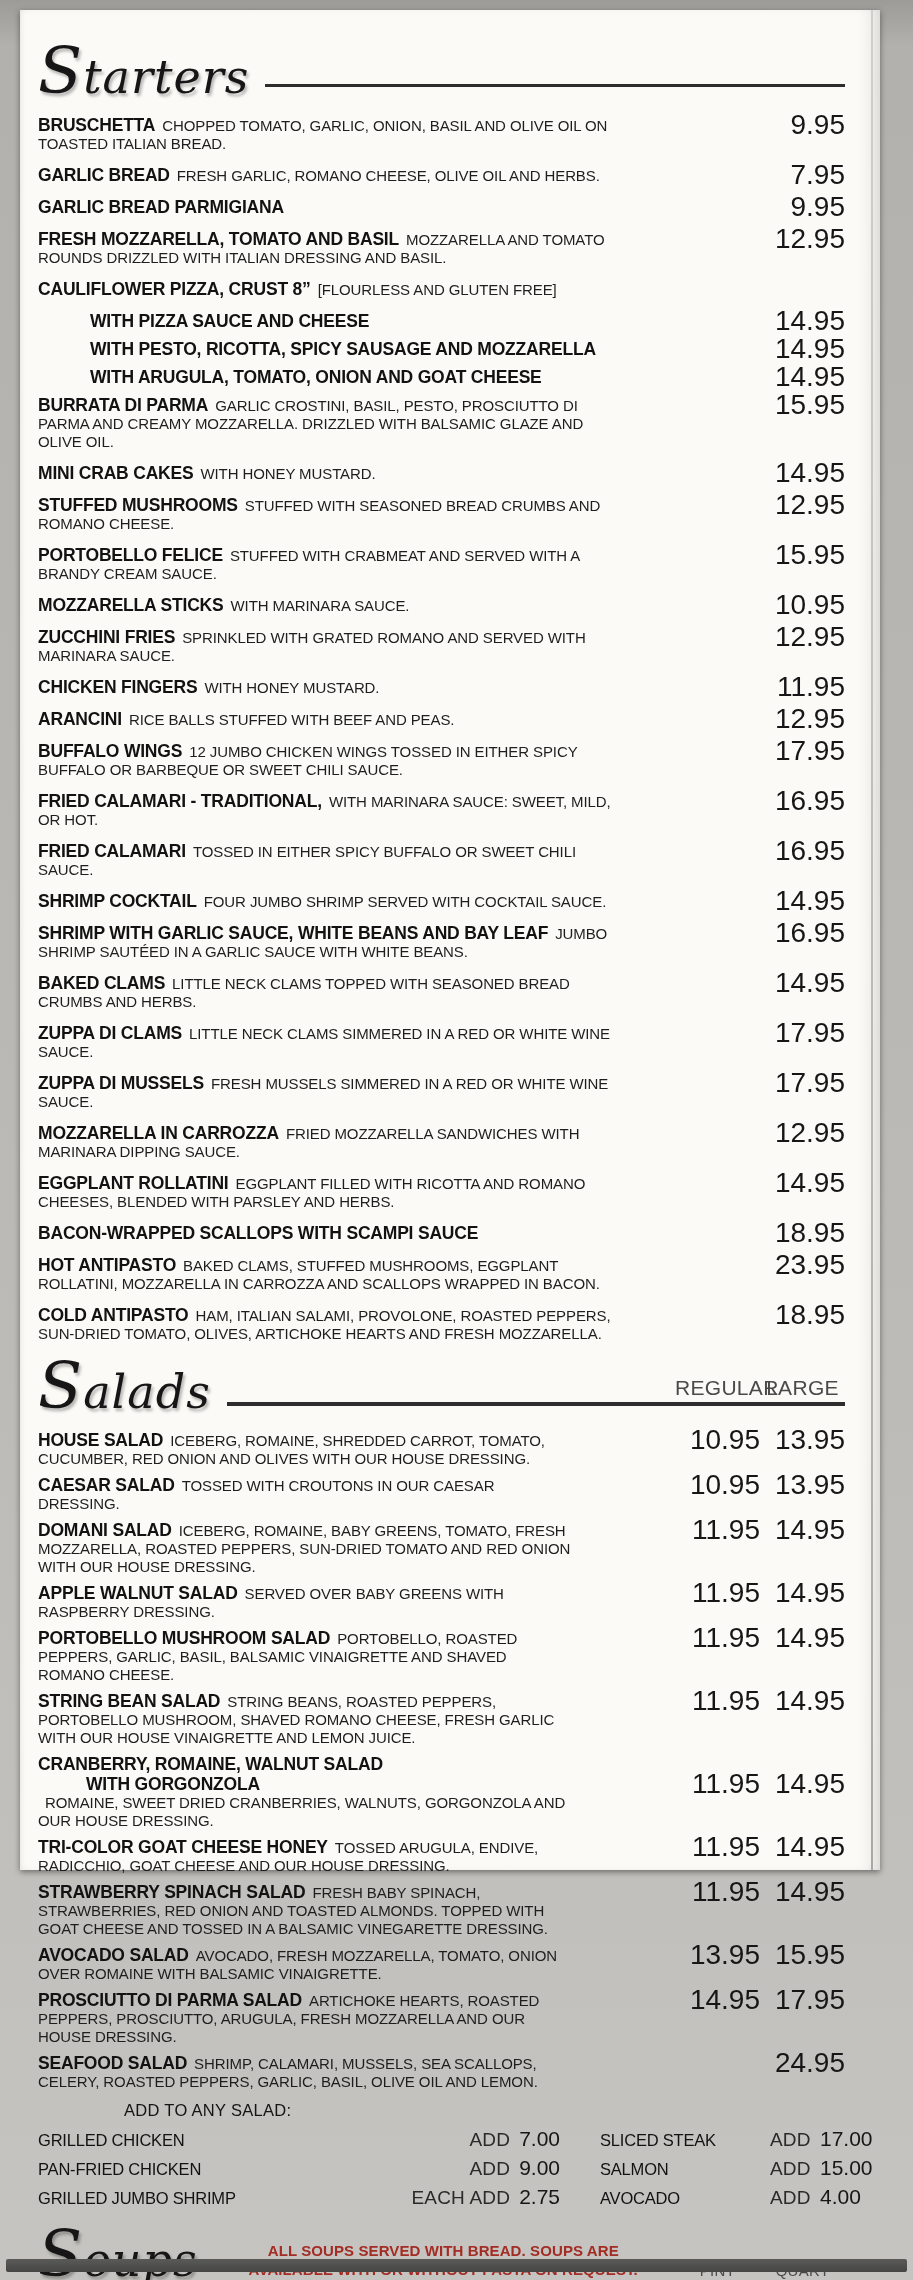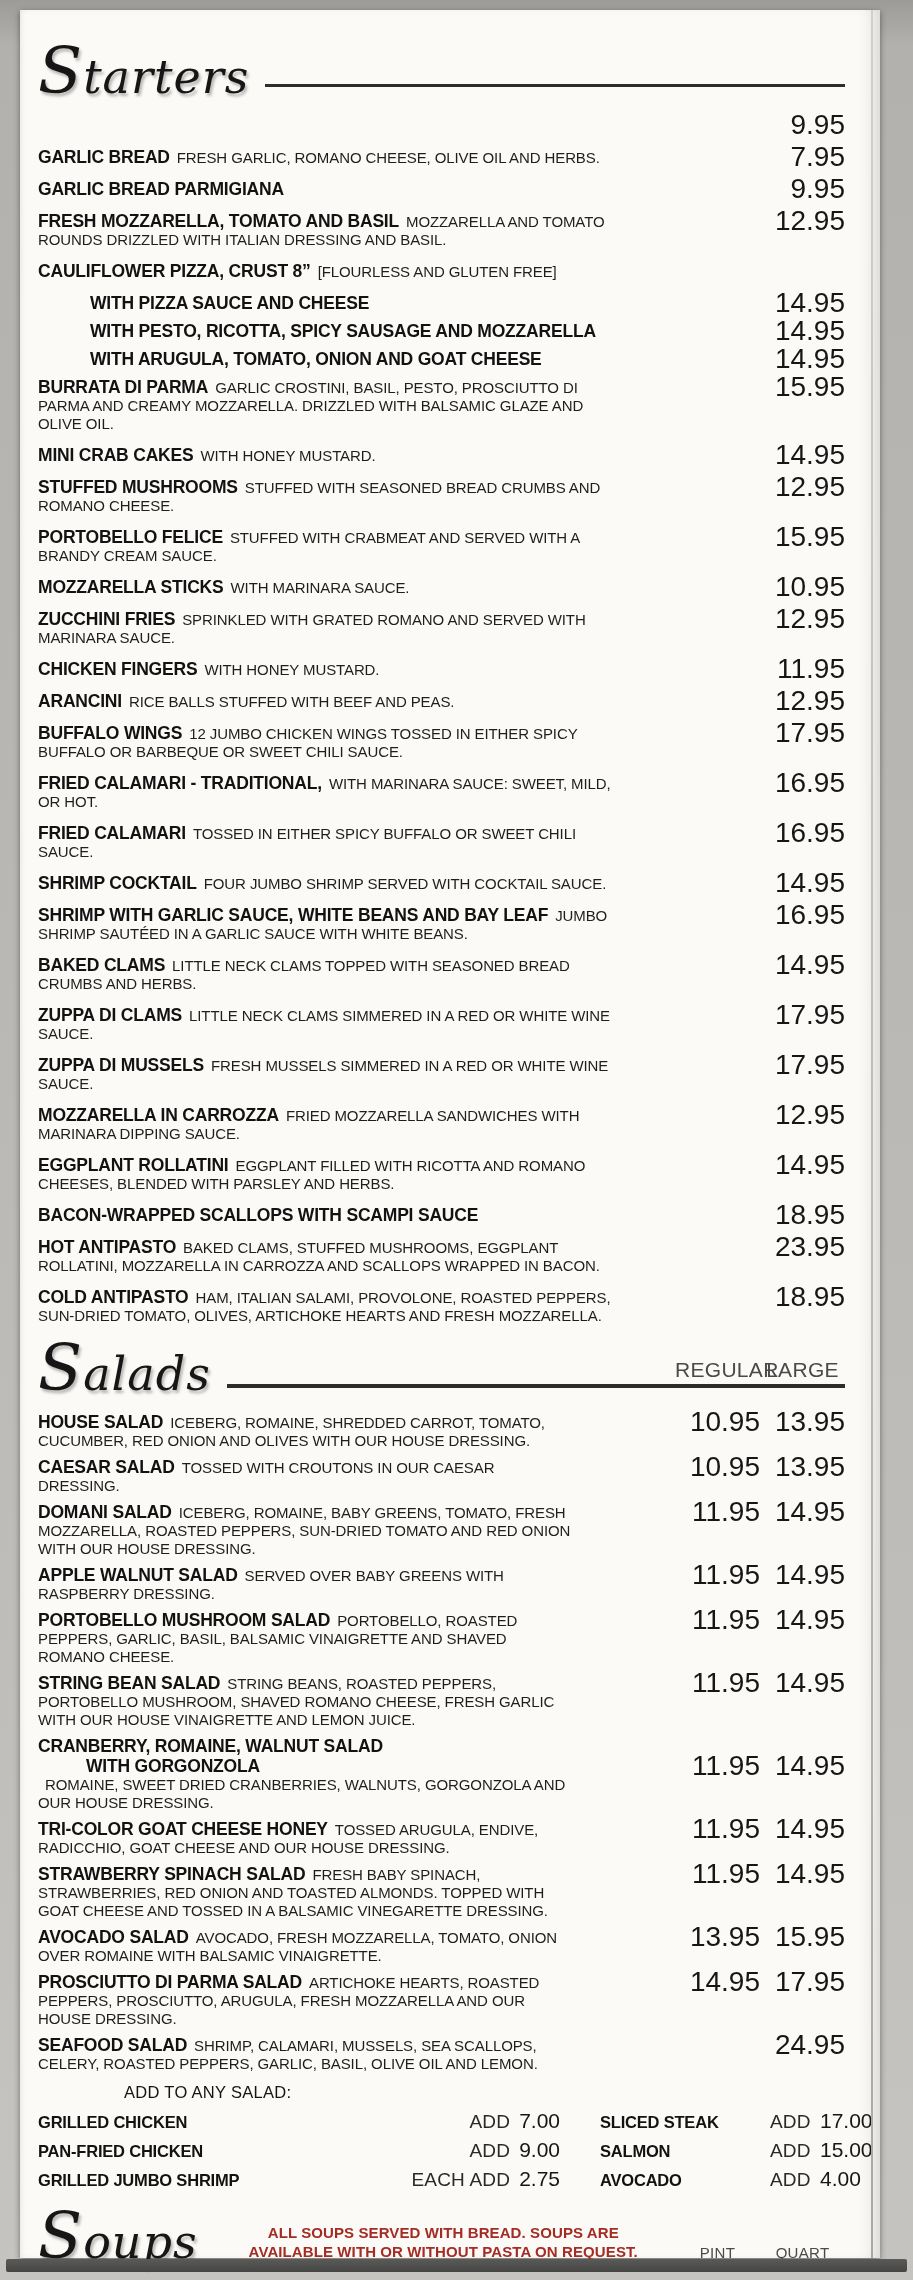--- a/index.html
+++ b/index.html
@@ -4,21 +4,21 @@
 <style>
   * { margin:0; padding:0; box-sizing:border-box; }
   html,body { width:913px; height:2280px; }
   body {
     background: linear-gradient(180deg,#9d9b97 0%, #b3b1ad 2%, #bdbbb7 60%, #c6c4c0 100%);
     font-family:"Liberation Sans", sans-serif;
     position:relative; overflow:hidden;
     -webkit-font-smoothing:antialiased;
   }
   .page {
-    position:absolute; left:20px; top:10px; width:860px; height:2248px;
+    position:absolute; left:20px; top:10px; width:860px; height:1860px;
     background:#fbfaf7;
     box-shadow: 0 2px 6px rgba(0,0,0,.45), inset -16px 0 20px -14px rgba(0,0,0,.20), inset 4px 0 8px -6px rgba(0,0,0,.18);
     padding:30px 35px 0 18px;
   }
   .page::before {
     content:""; position:absolute; top:0; bottom:0; right:7px; width:2px;
     background:linear-gradient(180deg,#cfcfcd,#a8a8a6);
   }
   .bottom-bar {
     position:absolute; left:6px; right:6px; top:2259px; height:13px;
@@ -51,21 +51,21 @@
   .prices.offset { margin-top:20px; }
   .row.sub { margin-left:52px; margin-bottom:8px; }
   .sec-salads .row { margin-bottom:7px; }
   .name2 { display:block; margin-left:48px; }
   .l2wrap { display:block; }
   
   .addons { margin-top:10px; }
   .addons-title { margin-left:86px; font-size:16.5px; letter-spacing:.3px; color:#141414; margin-bottom:7px; }
   .addon-row { display:grid; grid-template-columns:245px 277px 40px 170px 50px 1fr;
     align-items:baseline; margin-bottom:5px; }
-  .a-name { font-weight:700; font-size:16.5px; letter-spacing:-.2px; color:#121212; }
+  .a-name { font-weight:400; font-size:16.5px; letter-spacing:-.2px; color:#121212; }
   .a-lp { display:flex; justify-content:flex-end; align-items:baseline; gap:9px; }
   .a-label { font-size:19px; color:#2a2a2a; letter-spacing:.2px; }
   .a-price { font-size:21px; color:#161616; }
   .a-price.right { text-align:right; }
   
   .sec-soups { margin-top:14px; }
   .sec-soups .sec-head { margin-bottom:12px; }
   .soups-right { flex:1; margin-left:14px; display:grid; grid-template-columns:1fr 85px 85px;
     align-items:end; border-bottom:3px solid #2d2d2d; padding-bottom:3px; }
   .soup-note { font-weight:700; font-size:15px; line-height:19px; text-align:center; letter-spacing:.1px; }
@@ -76,20 +76,21 @@
 
 <div class="page">
 
   <section class="sec-starters">
     <div class="sec-head">
       <h1 class="script">Starters</h1>
       <div class="head-rule"></div>
     </div>
     <div class="list">
         <div class="row">
+          <div class="txt"><span class="name">BRUSCHETTA</span><span class="desc">CHOPPED TOMATO, GARLIC, ONION, BASIL AND OLIVE OIL ON TOASTED ITALIAN BREAD.</span></div>
           <div class="price single">9.95</div>
         </div>
         <div class="row">
           <div class="txt"><span class="name">GARLIC BREAD</span><span class="desc">FRESH GARLIC, ROMANO CHEESE, OLIVE OIL AND HERBS.</span></div>
           <div class="price single">7.95</div>
         </div>
         <div class="row">
           <div class="txt"><span class="name">GARLIC BREAD PARMIGIANA</span></div>
           <div class="price single">9.95</div>
         </div>

